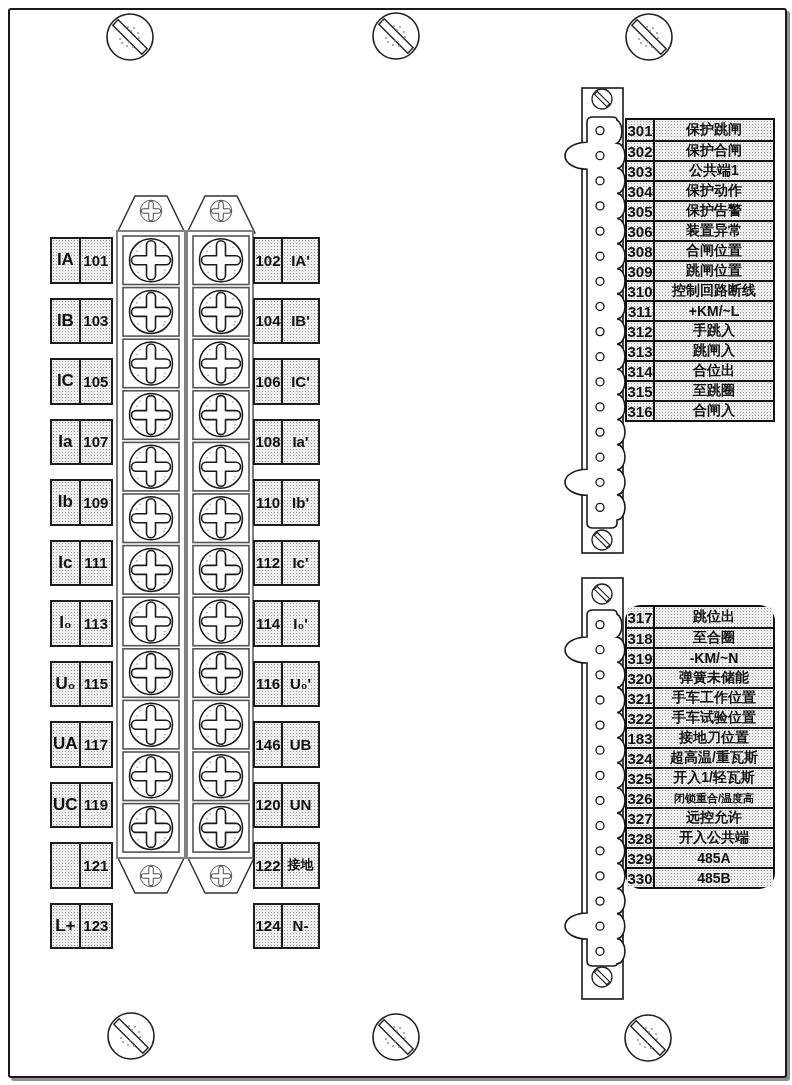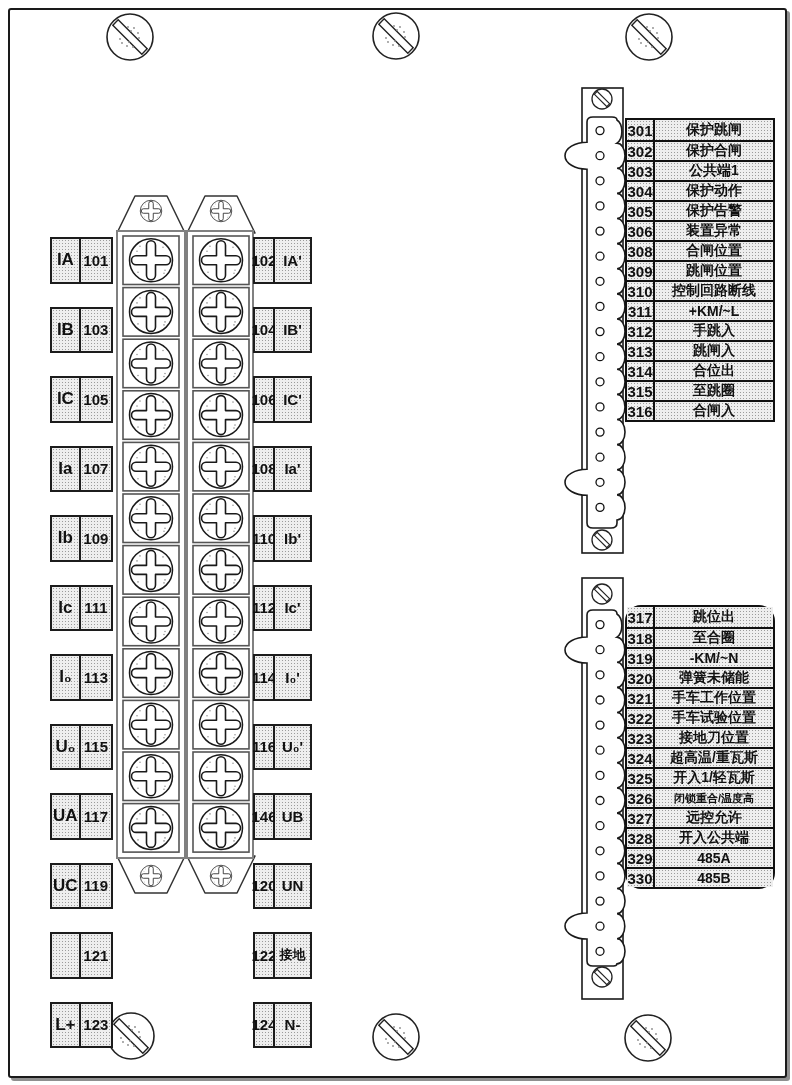--- a/index.html
+++ b/index.html
@@ -12,32 +12,32 @@
   }
   #lineart { position:absolute; left:0; top:0; width:792px; height:1085px; }
 
   .hatch {
     background-color:#eeeeee;
     background-image: radial-gradient(#9b9b9b 0.7px, rgba(0,0,0,0) 0.9px);
     background-size:3px 3px;
   }
 
   
-  .lcol { position:absolute; display:flex; flex-direction:column; gap:23px; }
+  .lcol { position:absolute; display:flex; flex-direction:column; gap:14px; }
   #lcol-left  { left:50px;  top:237px; width:63px; }
   #lcol-right { left:253px; top:237px; width:67px; }
   .lrow { display:flex; height:46.5px; }
   .lcell {
     border:2px solid #1c1c1c; display:flex; align-items:center; justify-content:center;
     font-weight:700; color:#111; letter-spacing:0px;
   }
   .lcell + .lcell { border-left:none; }
   .lname35 { width:35px; font-size:17px; }
   .lnum28  { width:37px; font-size:15px; }
-  .lnum30  { width:22px; font-size:15px; }
+  .lnum30  { width:30px; font-size:15px; }
   .lname37 { width:37px; font-size:15px; }
   .cjk-sm { font-size:13px; }
 
   
   .tblock { position:absolute; left:625px; width:150px; border:2px solid #111; }
   #termA { top:118px; }
   #termB { top:605px;border-radius:16px; }
   .t-row { display:flex; height:20px; border-top:2px solid #111; }
   .t-row:first-child { border-top:none; }
   .t-num {
@@ -426,21 +426,21 @@
       </div>
     <div class="t-row">
         <div class="t-num hatch">321</div>
         <div class="t-name hatch">手车工作位置</div>
       </div>
     <div class="t-row">
         <div class="t-num hatch">322</div>
         <div class="t-name hatch">手车试验位置</div>
       </div>
     <div class="t-row">
-        <div class="t-num hatch">323</div>
+        <div class="t-num hatch">183</div>
         <div class="t-name hatch">接地刀位置</div>
       </div>
     <div class="t-row">
         <div class="t-num hatch">324</div>
         <div class="t-name hatch">超高温/重瓦斯</div>
       </div>
     <div class="t-row">
         <div class="t-num hatch">325</div>
         <div class="t-name hatch">开入1/轻瓦斯</div>
       </div>

